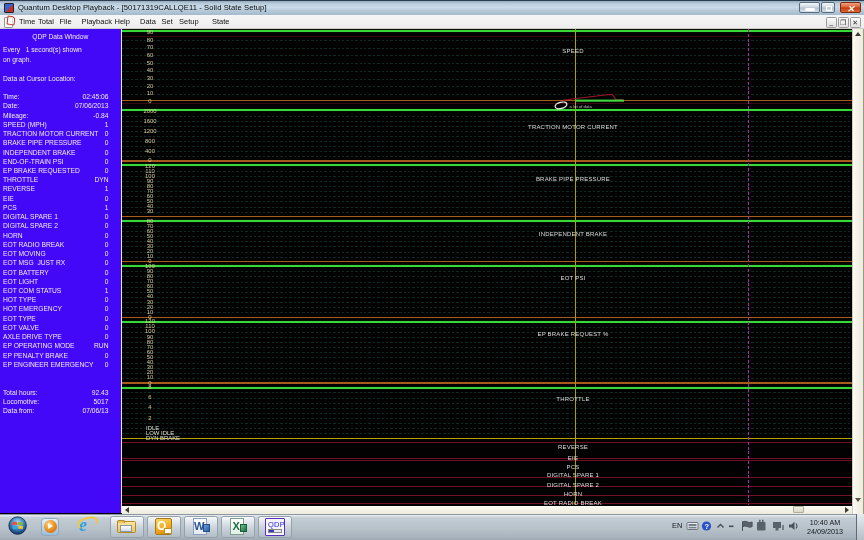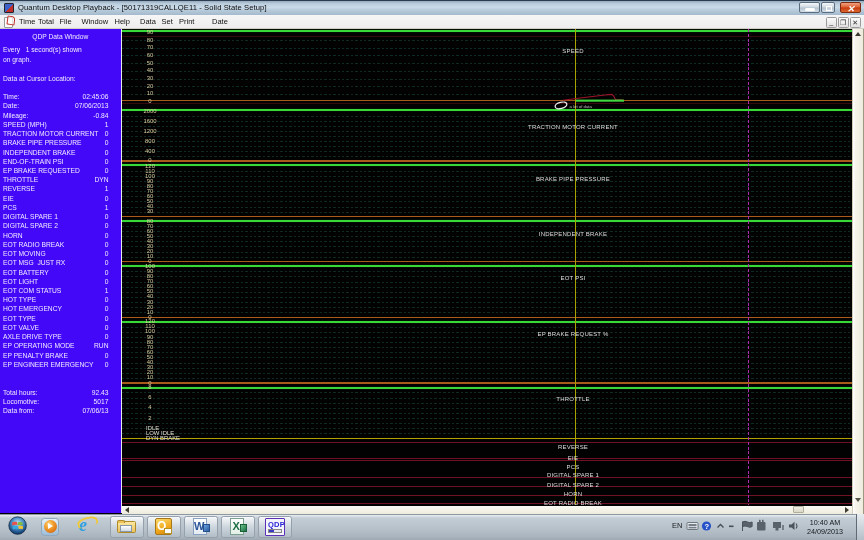--- a/index.html
+++ b/index.html
@@ -56,26 +56,26 @@
 <div class="abs tbtn" id="b-close">
     <i>✕</i>
   </div>
 <div class="abs" id="menubar"></div>
 <div class="abs" id="docico">
     <i></i>
   </div>
 <span class="abs mi" style="left:19px">Time</span>
 <span class="abs mi" style="left:38px">Total</span>
 <span class="abs mi" style="left:59.5px">File</span>
-<span class="abs mi" style="left:81.5px">Window</span>
+<span class="abs mi" style="left:81.5px">Playback</span>
 <span class="abs mi" style="left:114.5px">Help</span>
 <span class="abs mi" style="left:140px">Data</span>
 <span class="abs mi" style="left:161.5px">Set</span>
-<span class="abs mi" style="left:179px">Print</span>
-<span class="abs mi" style="left:212px">Date</span>
+<span class="abs mi" style="left:179px">Setup</span>
+<span class="abs mi" style="left:212px">State</span>
 <div class="abs mdibtn" style="left:826px;line-height:13px">–</div>
 <div class="abs mdibtn" style="left:838px">❐</div>
 <div class="abs mdibtn" style="left:850px">✕</div>
 <div class="abs" id="panel">
 <div class="pr" style="top:4px;text-align:center;left:0;right:0">QDP Data Window</div>
 <div class="pr" style="top:17px">Every&nbsp;&nbsp;&nbsp;1 second(s) shown</div>
 <div class="pr" style="top:26.5px">on graph.</div>
 <div class="pr" style="top:46px">Data at Cursor Location:</div>
 <div class="pr" style="top:64.1px"><span>Time:</span><b>02:45:06</b></div>
 <div class="pr" style="top:73.3px"><span>Date:</span><b>07/06/2013</b></div>
@@ -331,21 +331,21 @@
 <div class="abs" style="left:154.5px;top:518px;width:17px;height:17px;border-radius:2px;background:linear-gradient(160deg,#fadb6e,#f0a81c 60%,#d88408);border:1px solid #a87818"></div>
 <div class="abs" style="left:157px;top:519.5px;font-size:12px;font-weight:bold;color:#fff;line-height:13px">O</div>
 <div class="abs" style="left:164px;top:528px;width:8px;height:5.5px;background:#fdfdfd;border:1px solid #b89020"></div>
 <div class="abs" style="left:192.5px;top:518px;width:14px;height:17px;background:linear-gradient(180deg,#ffffff,#e4eaf2);border:1px solid #8aa0c0"></div>
 <div class="abs" style="left:194px;top:521px;font-size:11px;font-weight:bold;color:#2a5699;line-height:11px">W</div>
 <div class="abs" style="left:203px;top:524px;width:7px;height:8px;background:linear-gradient(135deg,#6aa0e0,#2d5fa0);border:1px solid #24508e"></div>
 <div class="abs" style="left:229.5px;top:518px;width:14px;height:17px;background:linear-gradient(180deg,#ffffff,#e2efe6);border:1px solid #7ba090"></div>
 <div class="abs" style="left:232.5px;top:521px;font-size:11px;font-weight:bold;color:#1e7044;line-height:11px">X</div>
 <div class="abs" style="left:240px;top:524px;width:7px;height:8px;background:linear-gradient(135deg,#6cc08a,#1e7044);border:1px solid #196038"></div>
 <div class="abs" style="left:265px;top:517.5px;width:20px;height:18.5px;background:#f4f4fc;border:1.6px solid #5a30b8;border-radius:1px"></div>
-<div class="abs" style="left:268px;top:519.5px;font-size:7.5px;font-weight:bold;color:#2822d8;letter-spacing:.2px">QDP</div>
+<div class="abs" style="left:268px;top:519.5px;font-size:7.5px;font-weight:normal;color:#2822d8;letter-spacing:.2px">QDP</div>
 <div class="abs" style="left:268px;top:529px;width:14px;height:4px;background:linear-gradient(90deg,#3838c0 0 40%,#e8e8f0 40% 100%);border:.5px solid #888"></div>
 <div class="abs" style="left:672px;top:521px;font-size:7.4px;color:#16191d">EN</div>
 <svg class="abs" style="left:686px;top:516px" width="120" height="20" viewBox="0 0 120 20">
 <rect x="1" y="6.5" width="11" height="7" rx="1" fill="#e8ecf0" stroke="#555d66" stroke-width="0.8"></rect>
     <rect x="2.5" y="8" width="8" height="2.2" fill="#767e88"></rect>
     <rect x="2.5" y="11" width="8" height="1.4" fill="#767e88"></rect>
 <circle cx="20.5" cy="10" r="4.6" fill="#2a52c8"></circle>
     <text x="18.6" y="12.8" font-size="7.5" fill="#fff" font-family="Liberation Sans,sans-serif" font-weight="bold">?</text>
 <path d="M31.5 11.5 L34.5 8.5 L37.5 11.5" fill="none" stroke="#484f58" stroke-width="1.4"></path>
 <rect x="43" y="9.5" width="4.5" height="1.6" fill="#484f58"></rect>

